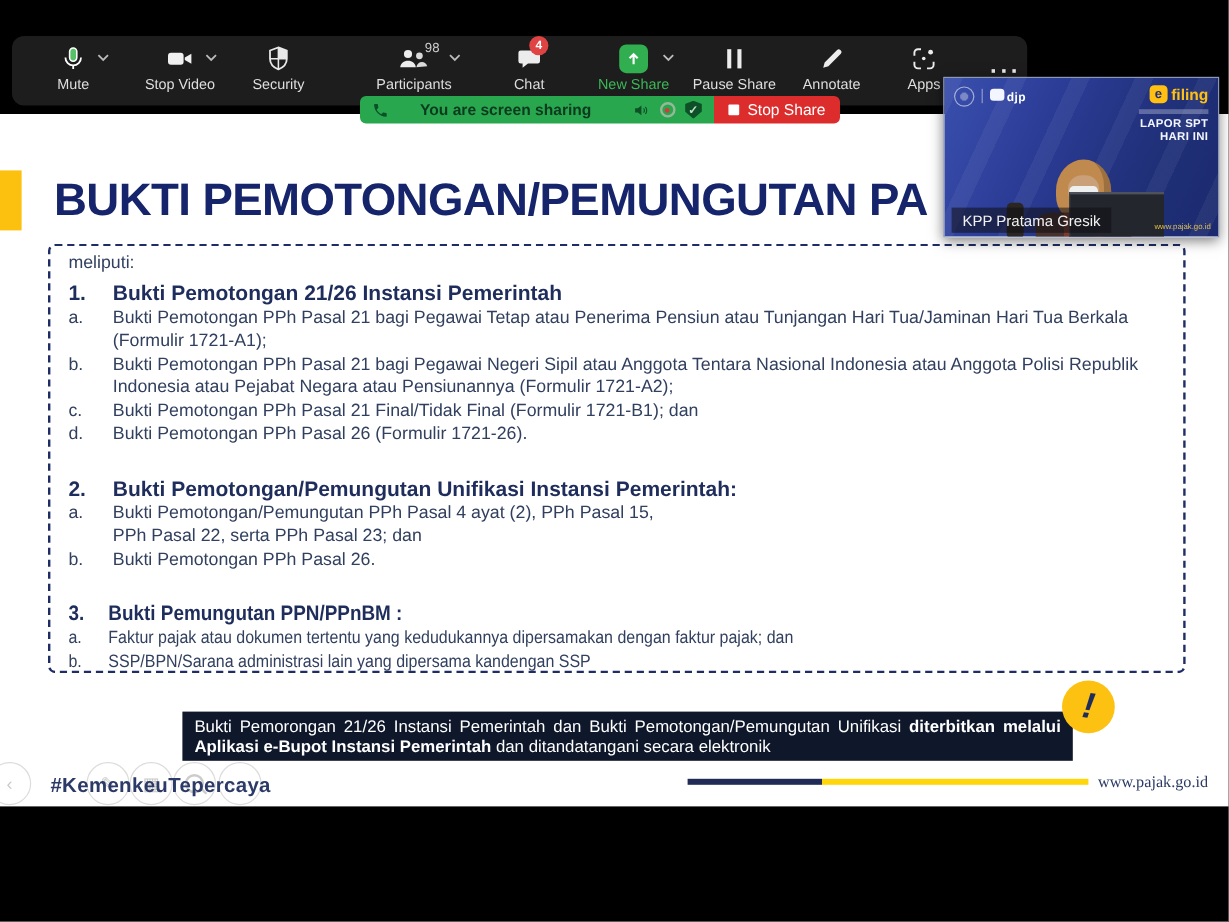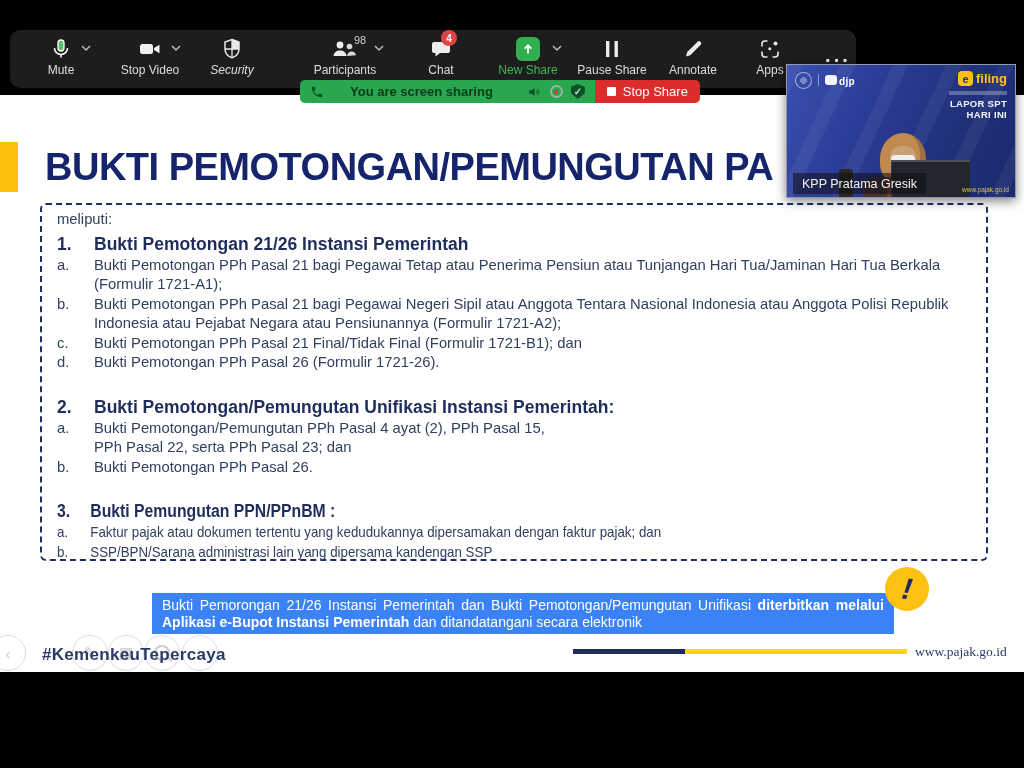--- a/index.html
+++ b/index.html
@@ -83,21 +83,21 @@
   .sec{margin-top:0;}
   .sec.gap{margin-top:22px;}
   .sec-head{display:flex;font-weight:bold;color:#1f2d5c;font-size:17.5px;line-height:24px;}
   .sec-num{width:37px;flex:none;}
   .item{display:flex;}
   .item-letter{width:37px;flex:none;}
   .item-text{flex:1;white-space:pre-line;}
   .condensed .sec-head,.condensed .item{transform:scaleX(.9);transform-origin:0 50%;}
 
   
-  .callout{position:absolute;left:152px;top:593px;width:742px;height:41px;background:#3b82f6;
+  .callout{position:absolute;left:152px;top:593px;width:742px;height:41px;background:#0f172a;
        box-sizing:border-box;padding:4px 10px;z-index:3;}
   .callout p{margin:0;color:#fff;font-size:14px;line-height:16.5px;text-align:justify;}
   .callout b{font-weight:bold;}
   .alert-circle{position:absolute;left:885px;top:567px;width:44px;height:44px;border-radius:50%;
        background:#fdc112;z-index:4;display:flex;align-items:center;justify-content:center;}
   .alert-circle span{color:#1f2d5c;font-size:30px;font-weight:bold;font-style:italic;transform:rotate(8deg);}
 
   
   .wm-circle{position:absolute;top:635px;width:36px;height:36px;border-radius:50%;
        border:1.5px solid #dcdcdc;box-sizing:border-box;color:#c9c9c9;display:flex;align-items:center;
@@ -144,21 +144,21 @@
           <path d="M5.5 11a6.5 6.5 0 0 0 13 0" stroke="#fff" stroke-width="1.5" fill="none"></path>
           <line x1="12" y1="17.5" x2="12" y2="20.5" stroke="#fff" stroke-width="1.5"></line>
         </svg>
         <svg class="chev" style="left:32px;top:9px;" width="10" height="7" viewBox="0 0 10 7">
             <polyline points="1,1 5,5 9,1" stroke="#bbb" stroke-width="1.5" fill="none"></polyline>
           </svg>
       </span>
       <span class="lbl">Mute</span>
     </div>
 
-    <div class="tbtn" style="left:188px;width:68px;font-style:italic;">
+    <div class="tbtn" style="left:188px;width:68px;">
       <span class="ic">
         <svg width="24" height="24" viewBox="0 0 24 24">
           <path d="M12 2.5l7 2.6V12c0 4.2-3 7.3-7 8.8-4-1.5-7-4.6-7-8.8V5.1z" stroke="#e8e8e8" stroke-width="1.5" fill="none"></path>
           <path d="M12 2.5v18.3 M5 12h14" stroke="#e8e8e8" stroke-width="1.3" fill="none"></path>
           <path d="M12 2.5l7 2.6V12h-7z" fill="#e8e8e8"></path>
         </svg>
       </span>
       <span class="lbl">Security</span>
     </div>
 

